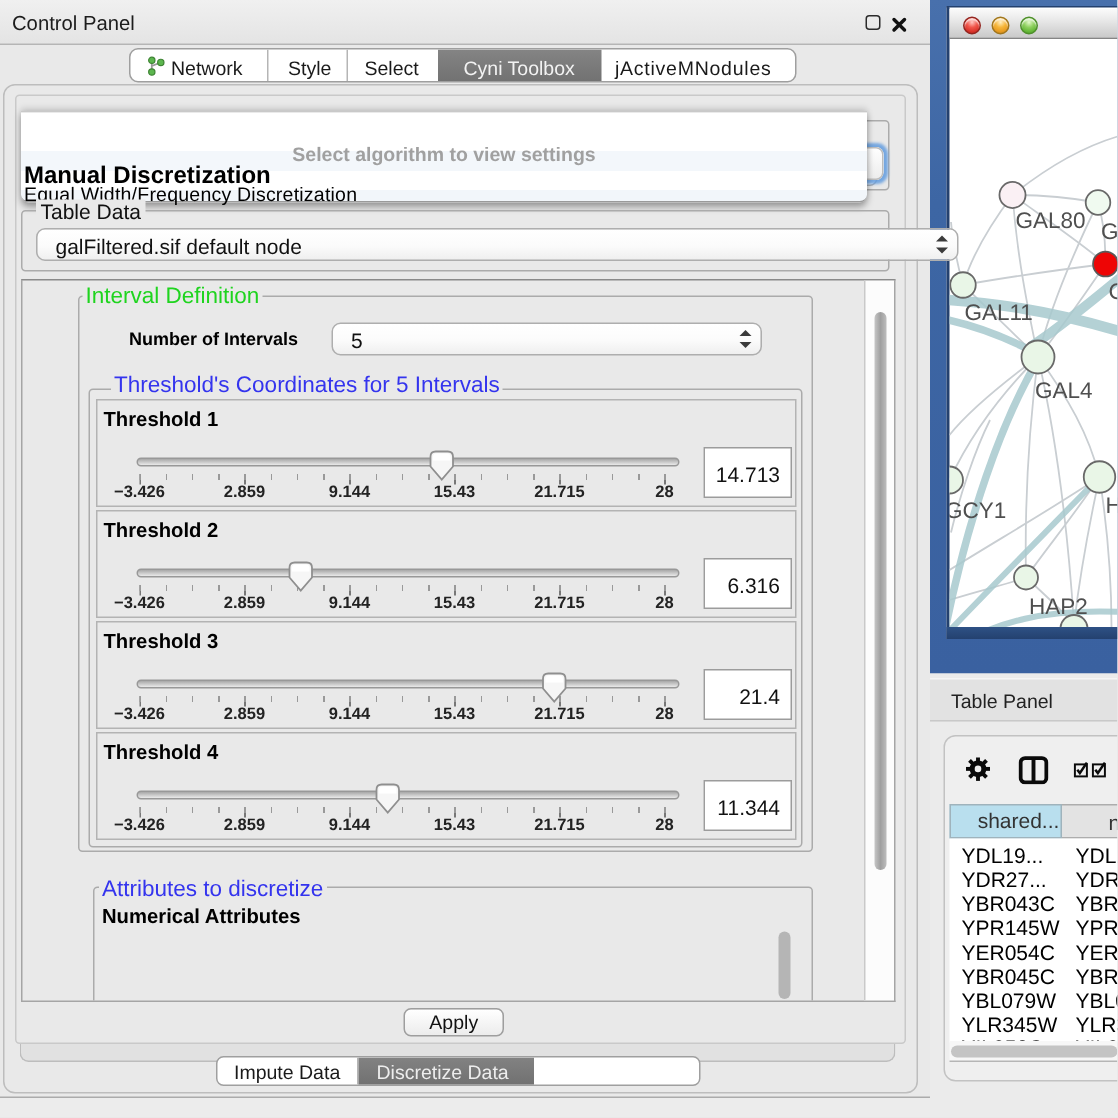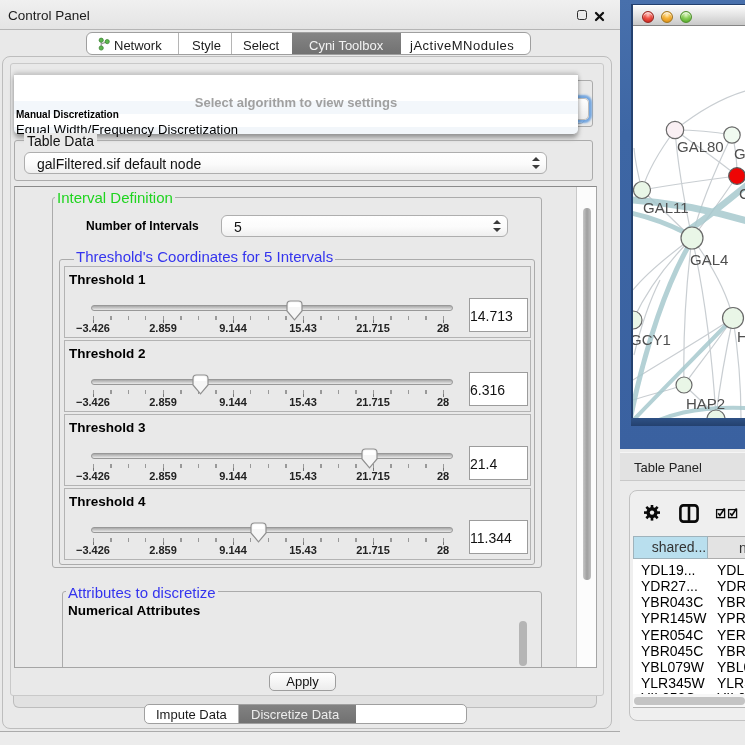--- a/index.html
+++ b/index.html
@@ -21,21 +21,21 @@
         box-sizing:border-box;background:#e9e9e9;}
   .tlabel{position:absolute;left:4px;top:5px;font-size:13.5px;font-weight:bold;color:#000;white-space:nowrap;}
   .strack{position:absolute;left:26px;top:38px;width:362px;height:6px;border:1px solid #989898;
         border-radius:3px;background:linear-gradient(180deg,#a8a8a8,#e9e9e9);box-sizing:border-box;}
   .ticksMaj{position:absolute;left:27.5px;top:49px;width:352px;height:7px;
         background:repeating-linear-gradient(90deg,#777 0 1px,transparent 1px 70px);}
   .ticksMin{position:absolute;left:27.5px;top:49px;width:352px;height:3.5px;
         background:repeating-linear-gradient(90deg,#999 0 1px,transparent 1px 17.5px);}
   .slabel{position:absolute;top:55px;font-size:11px;font-weight:bold;color:#222;transform:translateX(-50%);white-space:nowrap;}
   .vbox{position:absolute;left:404px;top:31px;width:59px;height:34px;border:1px solid #9c9c9c;
-        background:#fff;box-sizing:border-box;font-size:14px;color:#111;text-align:left;
+        background:#fff;box-sizing:border-box;font-size:14px;color:#111;text-align:right;
         line-height:34px;padding-right:7px;}
   .thumb{position:absolute;top:33px;}
 </style>
 </head>
 <body>
 
 <div class="abs" id="desktop" style="left:620px;top:0;width:125px;height:449px;
      background:linear-gradient(180deg,#4870ac 0%,#3d66a4 30%,#3a61a0 100%);"></div>
 
 <div class="abs" id="netwin" style="left:631px;top:4px;width:114px;height:422px;
@@ -224,27 +224,27 @@
 <div class="abs" style="left:24px;top:99px;width:561px;height:25px;border:1px solid #b0b0b0;border-radius:5px;background:#fff;box-sizing:border-box;"></div>
 <div class="abs" style="left:572px;top:98px;width:17px;height:22px;border-radius:5px;
      background:linear-gradient(180deg,#ffffff,#ececec);
      box-shadow:0 0 2px 2.5px rgba(96,155,222,0.85), inset 0 0 0 1px #bcbcbc;box-sizing:border-box;"></div>
 
 <div class="abs" style="left:14px;top:74px;width:564px;height:61px;
      background:linear-gradient(180deg,#ffffff 0px,#ffffff 26px,#f3f7fb 26px,#f3f7fb 39px,#ffffff 39px,#ffffff 52px,#f2f6fa 52px,#f2f6fa 61px);
      border-radius:0 0 5px 5px;border-top:1px solid #c9c9c9;border-bottom:1px solid #9a9a9a;
      box-shadow:0 3px 5px rgba(0,0,0,0.35), 0 -2px 4px rgba(0,0,0,0.13);box-sizing:border-box;">
   <div class="txt" style="left:0;top:20px;width:564px;text-align:center;font-size:13px;font-weight:bold;color:#a0a0a0;">Select algorithm to view settings</div>
-  <div class="txt" style="left:2px;top:34px;font-size:10px;font-weight:bold;color:#000;">Manual Discretization</div>
+  <div class="txt" style="left:2px;top:34px;font-size:16px;font-weight:bold;color:#000;">Manual Discretization</div>
   <div class="txt" style="left:2px;top:47px;font-size:13px;letter-spacing:0.15px;color:#000;">Equal Width/Frequency Discretization</div>
 </div>
 
 <div class="abs" style="left:14px;top:140px;width:579px;height:41px;border:1px solid #ababab;border-radius:3px;box-sizing:border-box;"></div>
 <div class="txt" style="left:24px;top:133px;font-size:14px;color:#111;background:#e9e9e9;padding:0 3px;">Table Data</div>
-<div class="abs combo" style="left:24px;top:152px;width:523px;height:22px;">
+<div class="abs combo" style="left:24px;top:152px;width:615px;height:22px;">
   <span class="ctext">galFiltered.sif default node</span>
   <span class="arrows" style="right:6px;"></span>
 </div>
 
 <div class="abs" id="scrollpanel" style="left:14px;top:186px;width:583px;height:482px;
      border:1px solid #a5a5a5;border-top-color:#8a8a8a;background:#e9e9e9;box-sizing:border-box;overflow:hidden;padding-left:32px;">
 
   <div class="abs" style="left:561px;top:0;width:20px;height:480px;background:#fcfcfc;border-left:1px solid #c9c9c9;box-sizing:border-box;"></div>
   <div class="abs" style="left:568px;top:21px;width:8px;height:372px;border-radius:4px;
        background:linear-gradient(90deg,#c6c6c6,#9f9f9f 50%,#bdbdbd);"></div>

